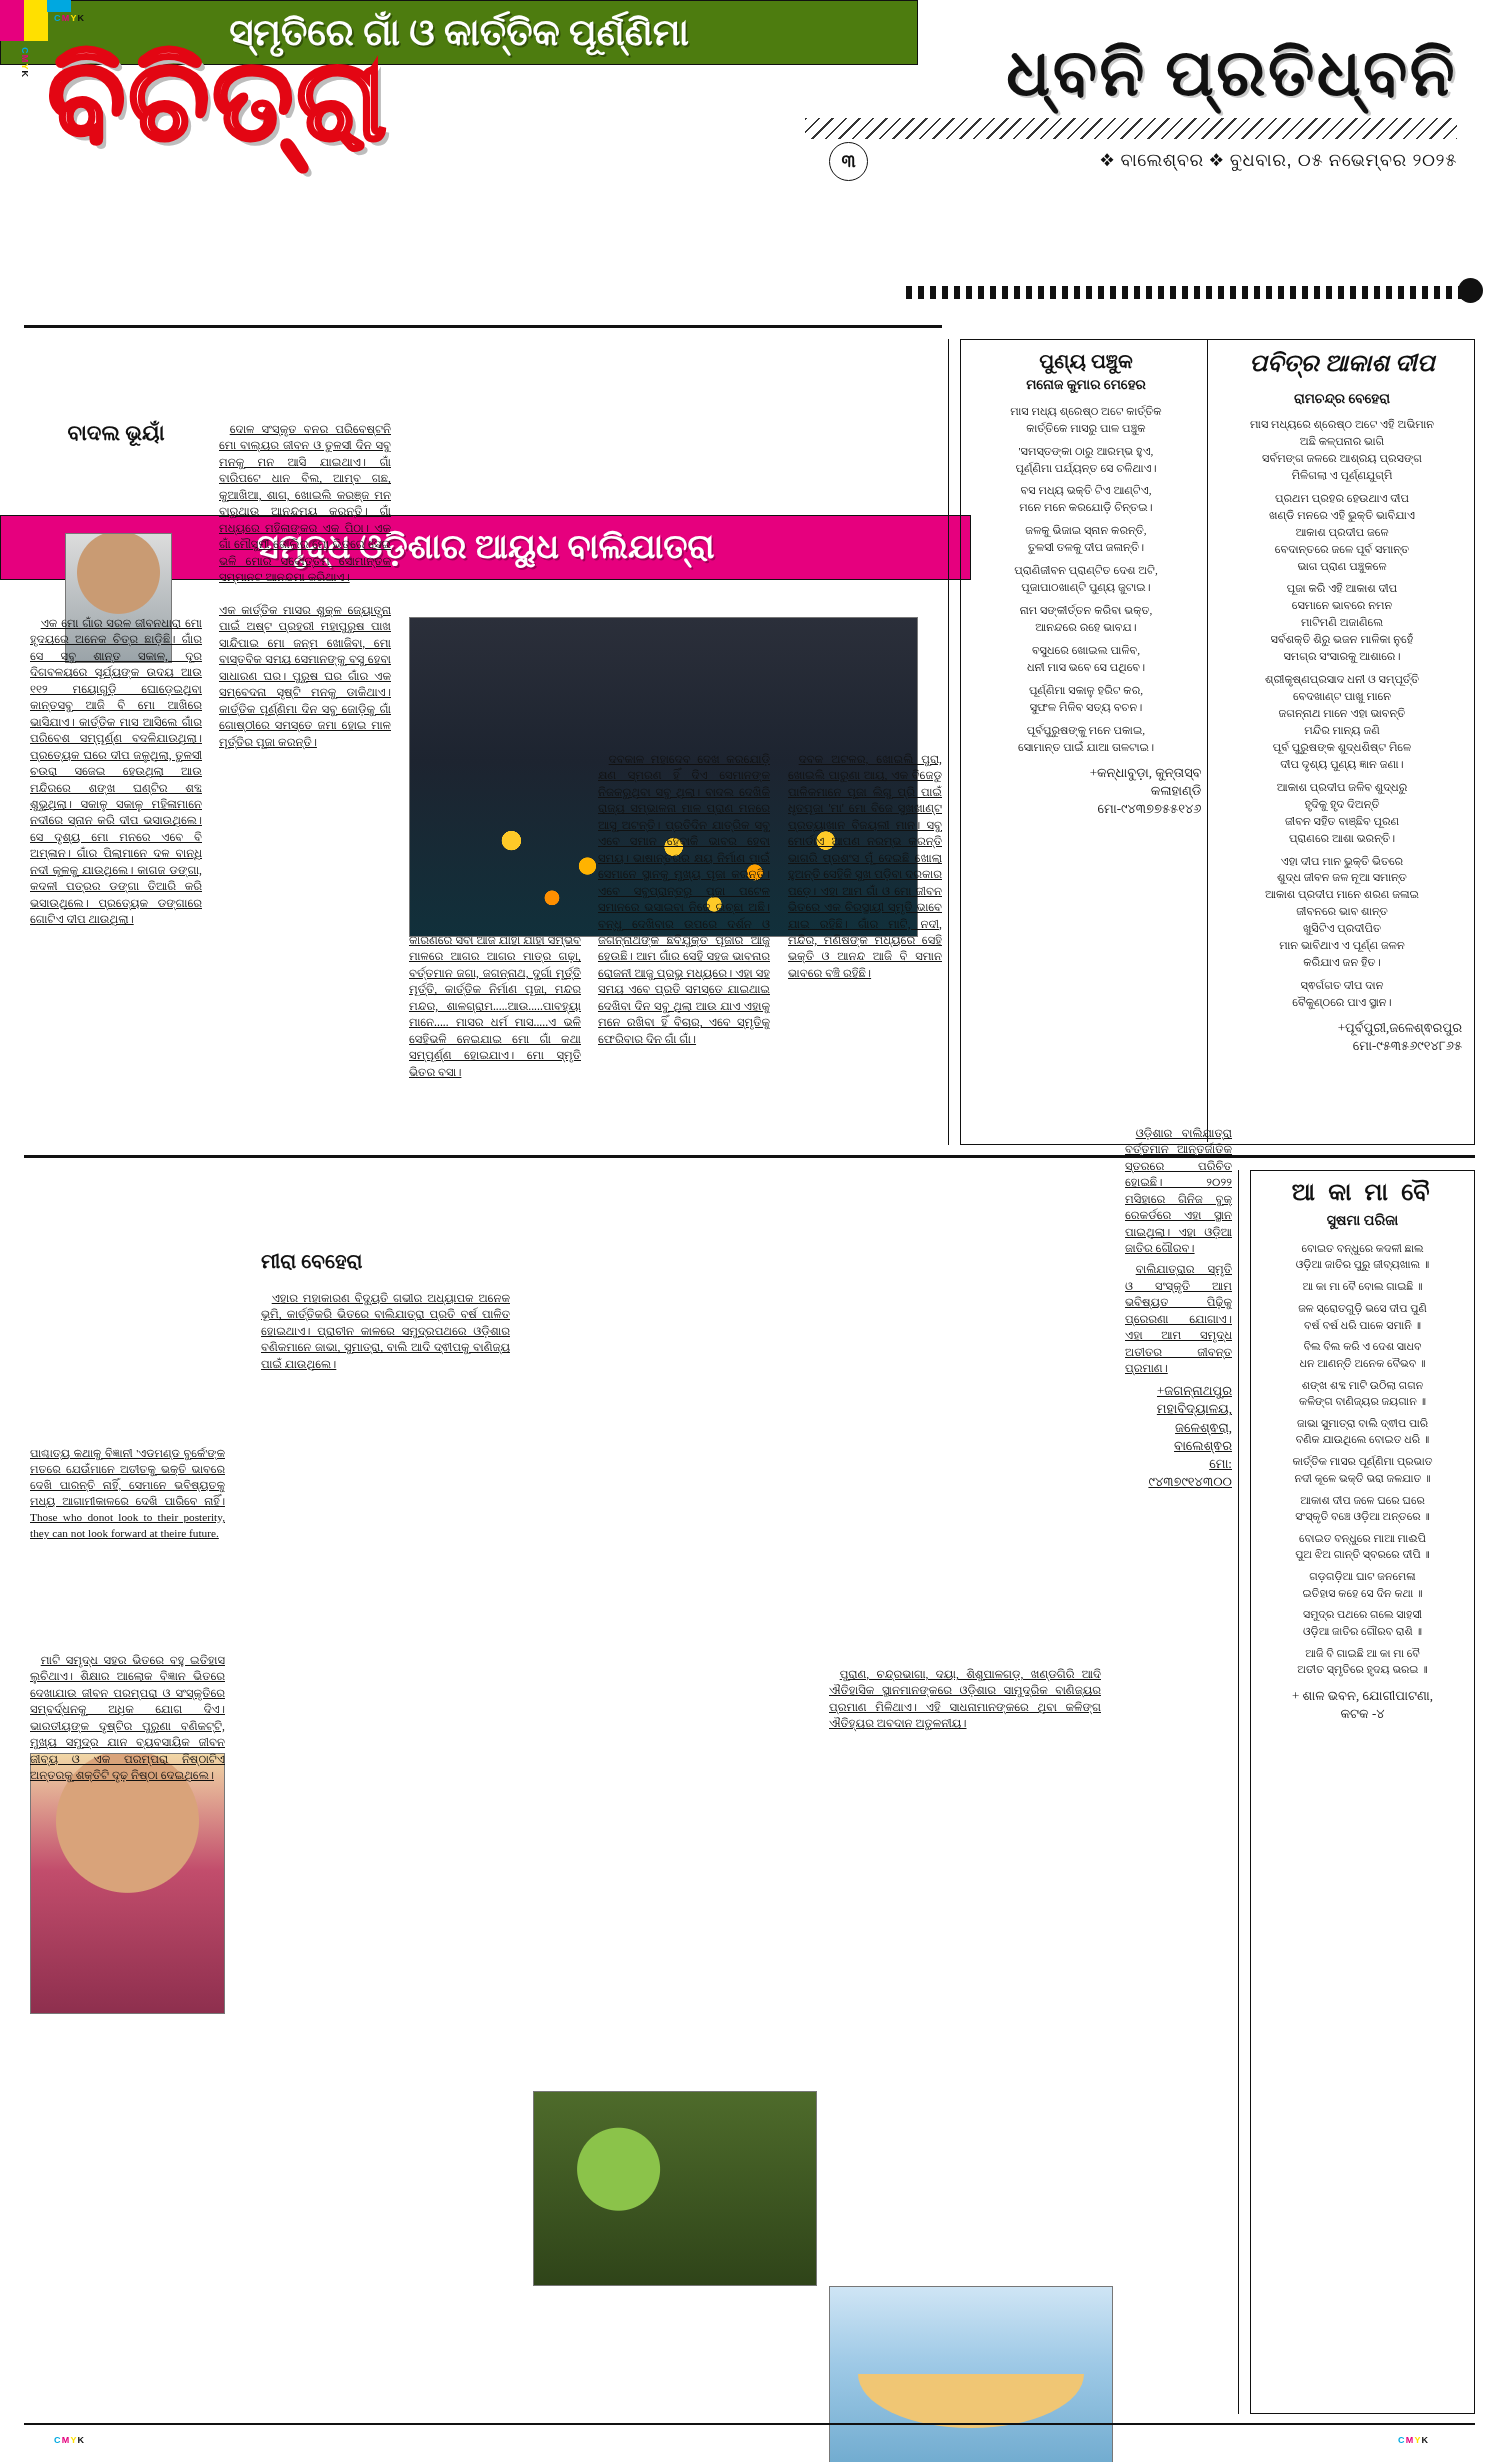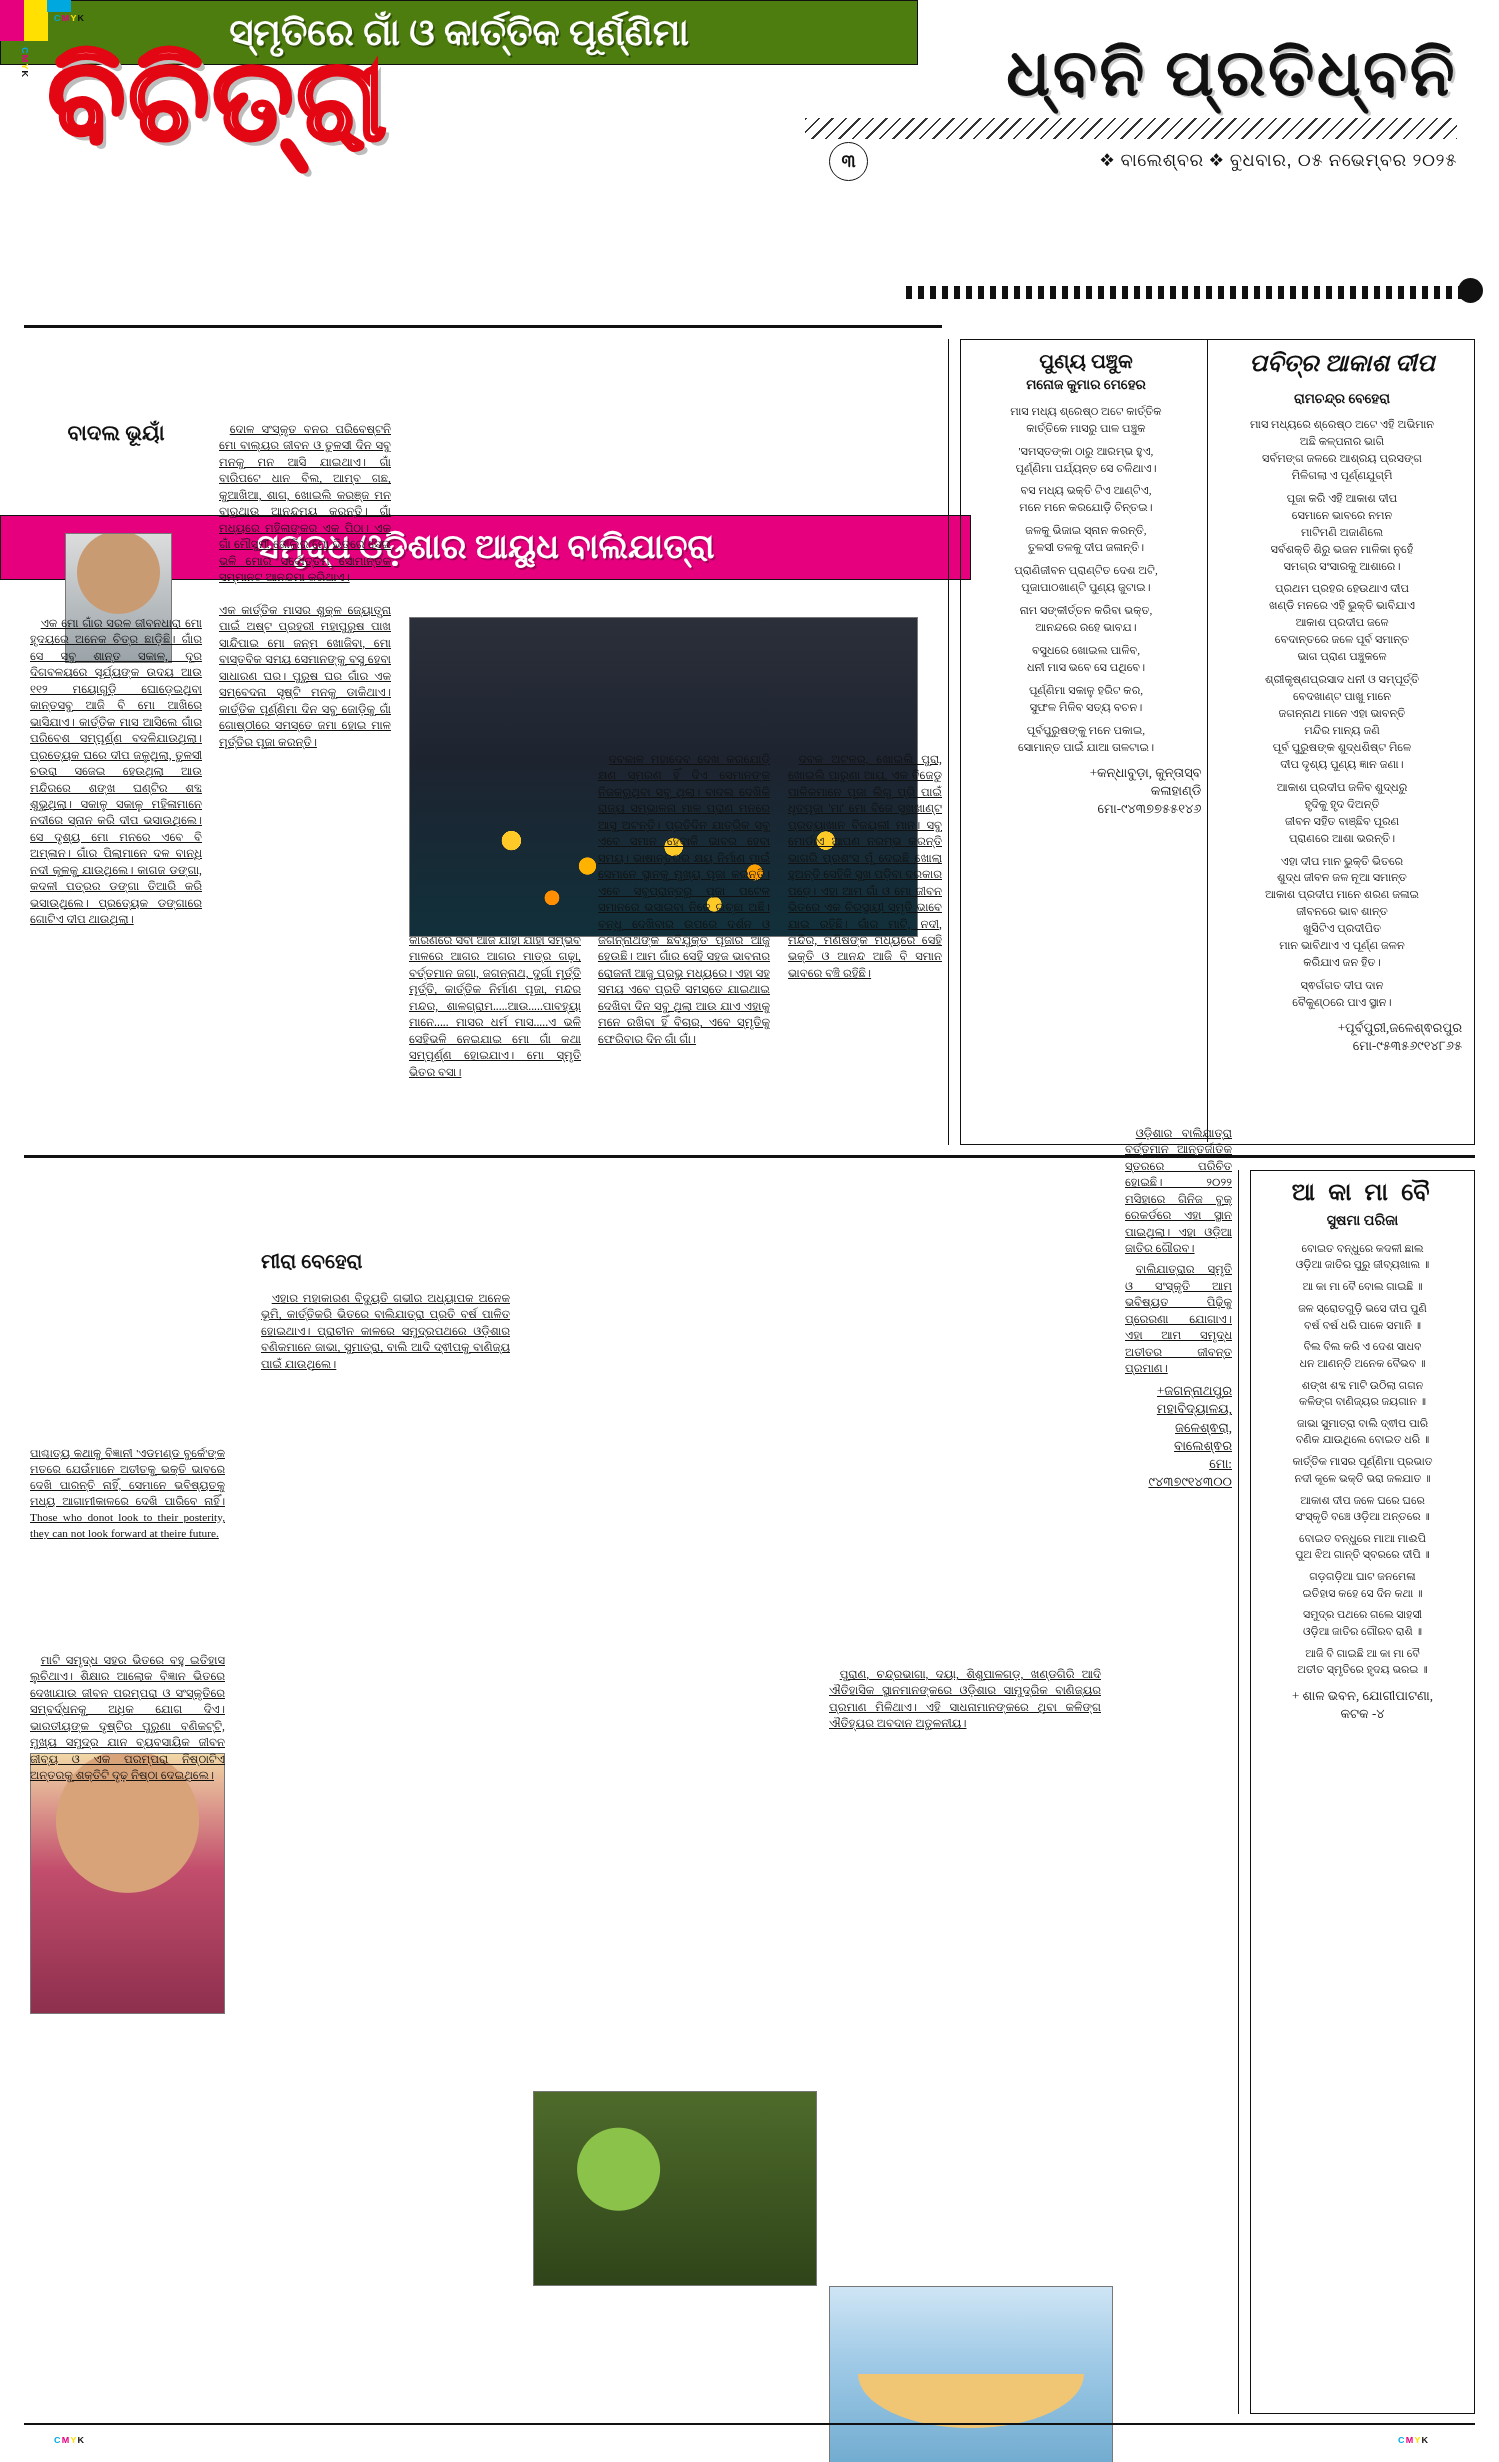--- a/index.html
+++ b/index.html
@@ -282,30 +282,30 @@
     </div>
 
     <div class="block" style="left:261px; top:9.5px; width:240px;">
       <div class="title-center" style="font-size:24px; margin-bottom:14px;font-style:italic;">ପବିତ୍ର ଆକାଶ ଦୀପ</div>
       <div class="title-center" style="font-size:13.6px; margin-bottom:9.5px;">ରାମଚନ୍ଦ୍ର ବେହେରା</div>
       <div class="poem">
         <p style="white-space:pre-line;">ମାସ ମଧ୍ୟରେ ଶ୍ରେଷ୍ଠ ଅଟେ ଏହି ଅଭିମାନ
 ଅଛି କଳ୍ପନାର ଭାଗି
 ସର୍ବମଙ୍ଗ ଜଳରେ ଆଶ୍ରୟ ପ୍ରସଙ୍ଗ
 ମିଳିଗଲା ଏ ପୂର୍ଣ୍ଣଯୁଗ୍ମି</p>
+        <p style="white-space:pre-line;">ପ୍ରଥମ ପ୍ରହର ହେଉଥାଏ ଦୀପ
+ଖଣ୍ଡି ମନରେ ଏହି ଭୁକ୍ତି ଭାବିଯାଏ
+ଆକାଶ ପ୍ରଦୀପ ଜଳେ
+ବେଦାନ୍ତରେ ଜଳେ ପୂର୍ବ ସମାନ୍ତ
+ଭାଗ ପ୍ରାଣ ପଞ୍ଚୁକଳେ</p>
         <p style="white-space:pre-line;">ପୂଜା କରି ଏହି ଆକାଶ ଦୀପ
 ସେମାନେ ଭାବରେ ନମନ
 ମାଟିମଣି ଅଜାଣିଲେ
 ସର୍ବଶକ୍ତି ଶିରୁ ଭଜନ ମାଳିକା ନୁହେଁ
 ସମଗ୍ର ସଂସାରକୁ ଆଶାରେ।</p>
-        <p style="white-space:pre-line;">ପ୍ରଥମ ପ୍ରହର ହେଉଥାଏ ଦୀପ
-ଖଣ୍ଡି ମନରେ ଏହି ଭୁକ୍ତି ଭାବିଯାଏ
-ଆକାଶ ପ୍ରଦୀପ ଜଳେ
-ବେଦାନ୍ତରେ ଜଳେ ପୂର୍ବ ସମାନ୍ତ
-ଭାଗ ପ୍ରାଣ ପଞ୍ଚୁକଳେ</p>
         <p style="white-space:pre-line;">ଶ୍ରୀକୃଷ୍ଣପ୍ରସାଦ ଧନୀ ଓ ସମ୍ପୂର୍ତ୍ତି
 ବେଦଖାଣ୍ଟ ପାଖୁ ମାନେ
 ଜଗନ୍ନାଥ ମାନେ ଏହା ଭାବନ୍ତି
 ମନ୍ଦିର ମାନ୍ୟ ଜଣି
 ପୂର୍ବ ପୁରୁଷଙ୍କ ଶୁଦ୍ଧଶିଷ୍ଟ ମିଳେ
 ଦୀପ ଦୃଶ୍ୟ ପୁଣ୍ୟ ଜ୍ଞାନ ଜଣା।</p>
         <p style="white-space:pre-line;">ଆକାଶ ପ୍ରଦୀପ ଜଳିବ ଶୁଦ୍ଧରୁ
 ହୃଦିକୁ ହୃଦ ଦିଅନ୍ତି
 ଜୀବନ ସହିତ ବାଞ୍ଛିବ ପୂରଣ
 ପ୍ରାଣରେ ଆଶା ଭରନ୍ତି।</p>

